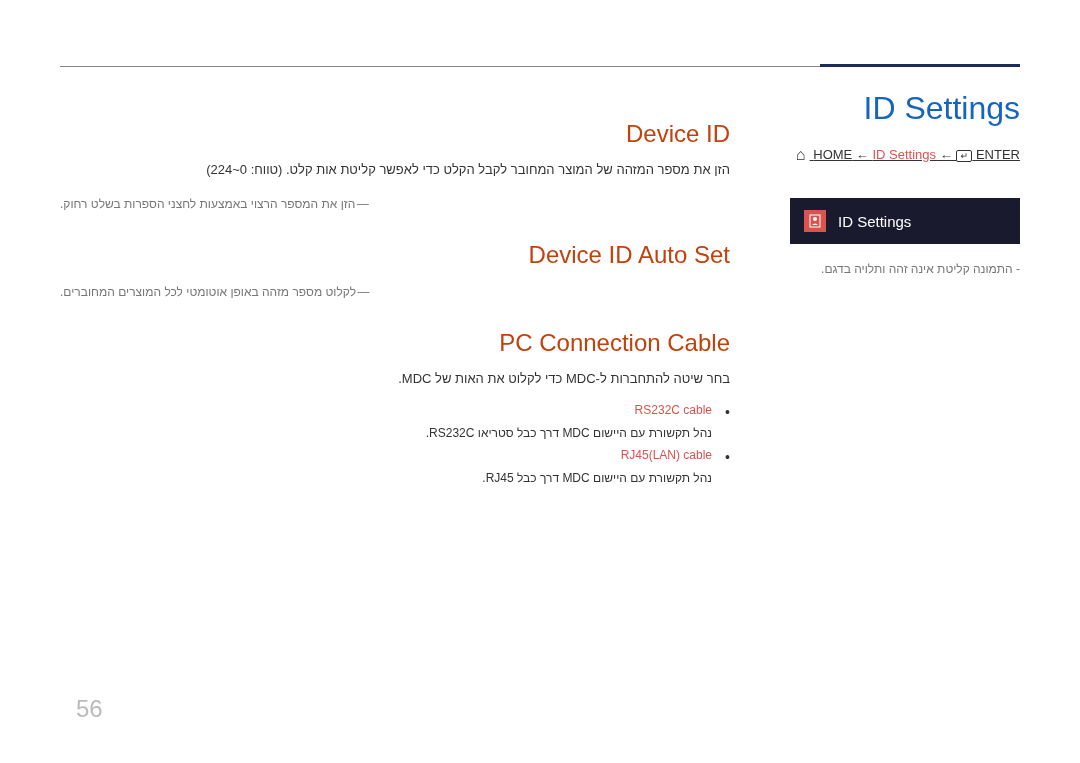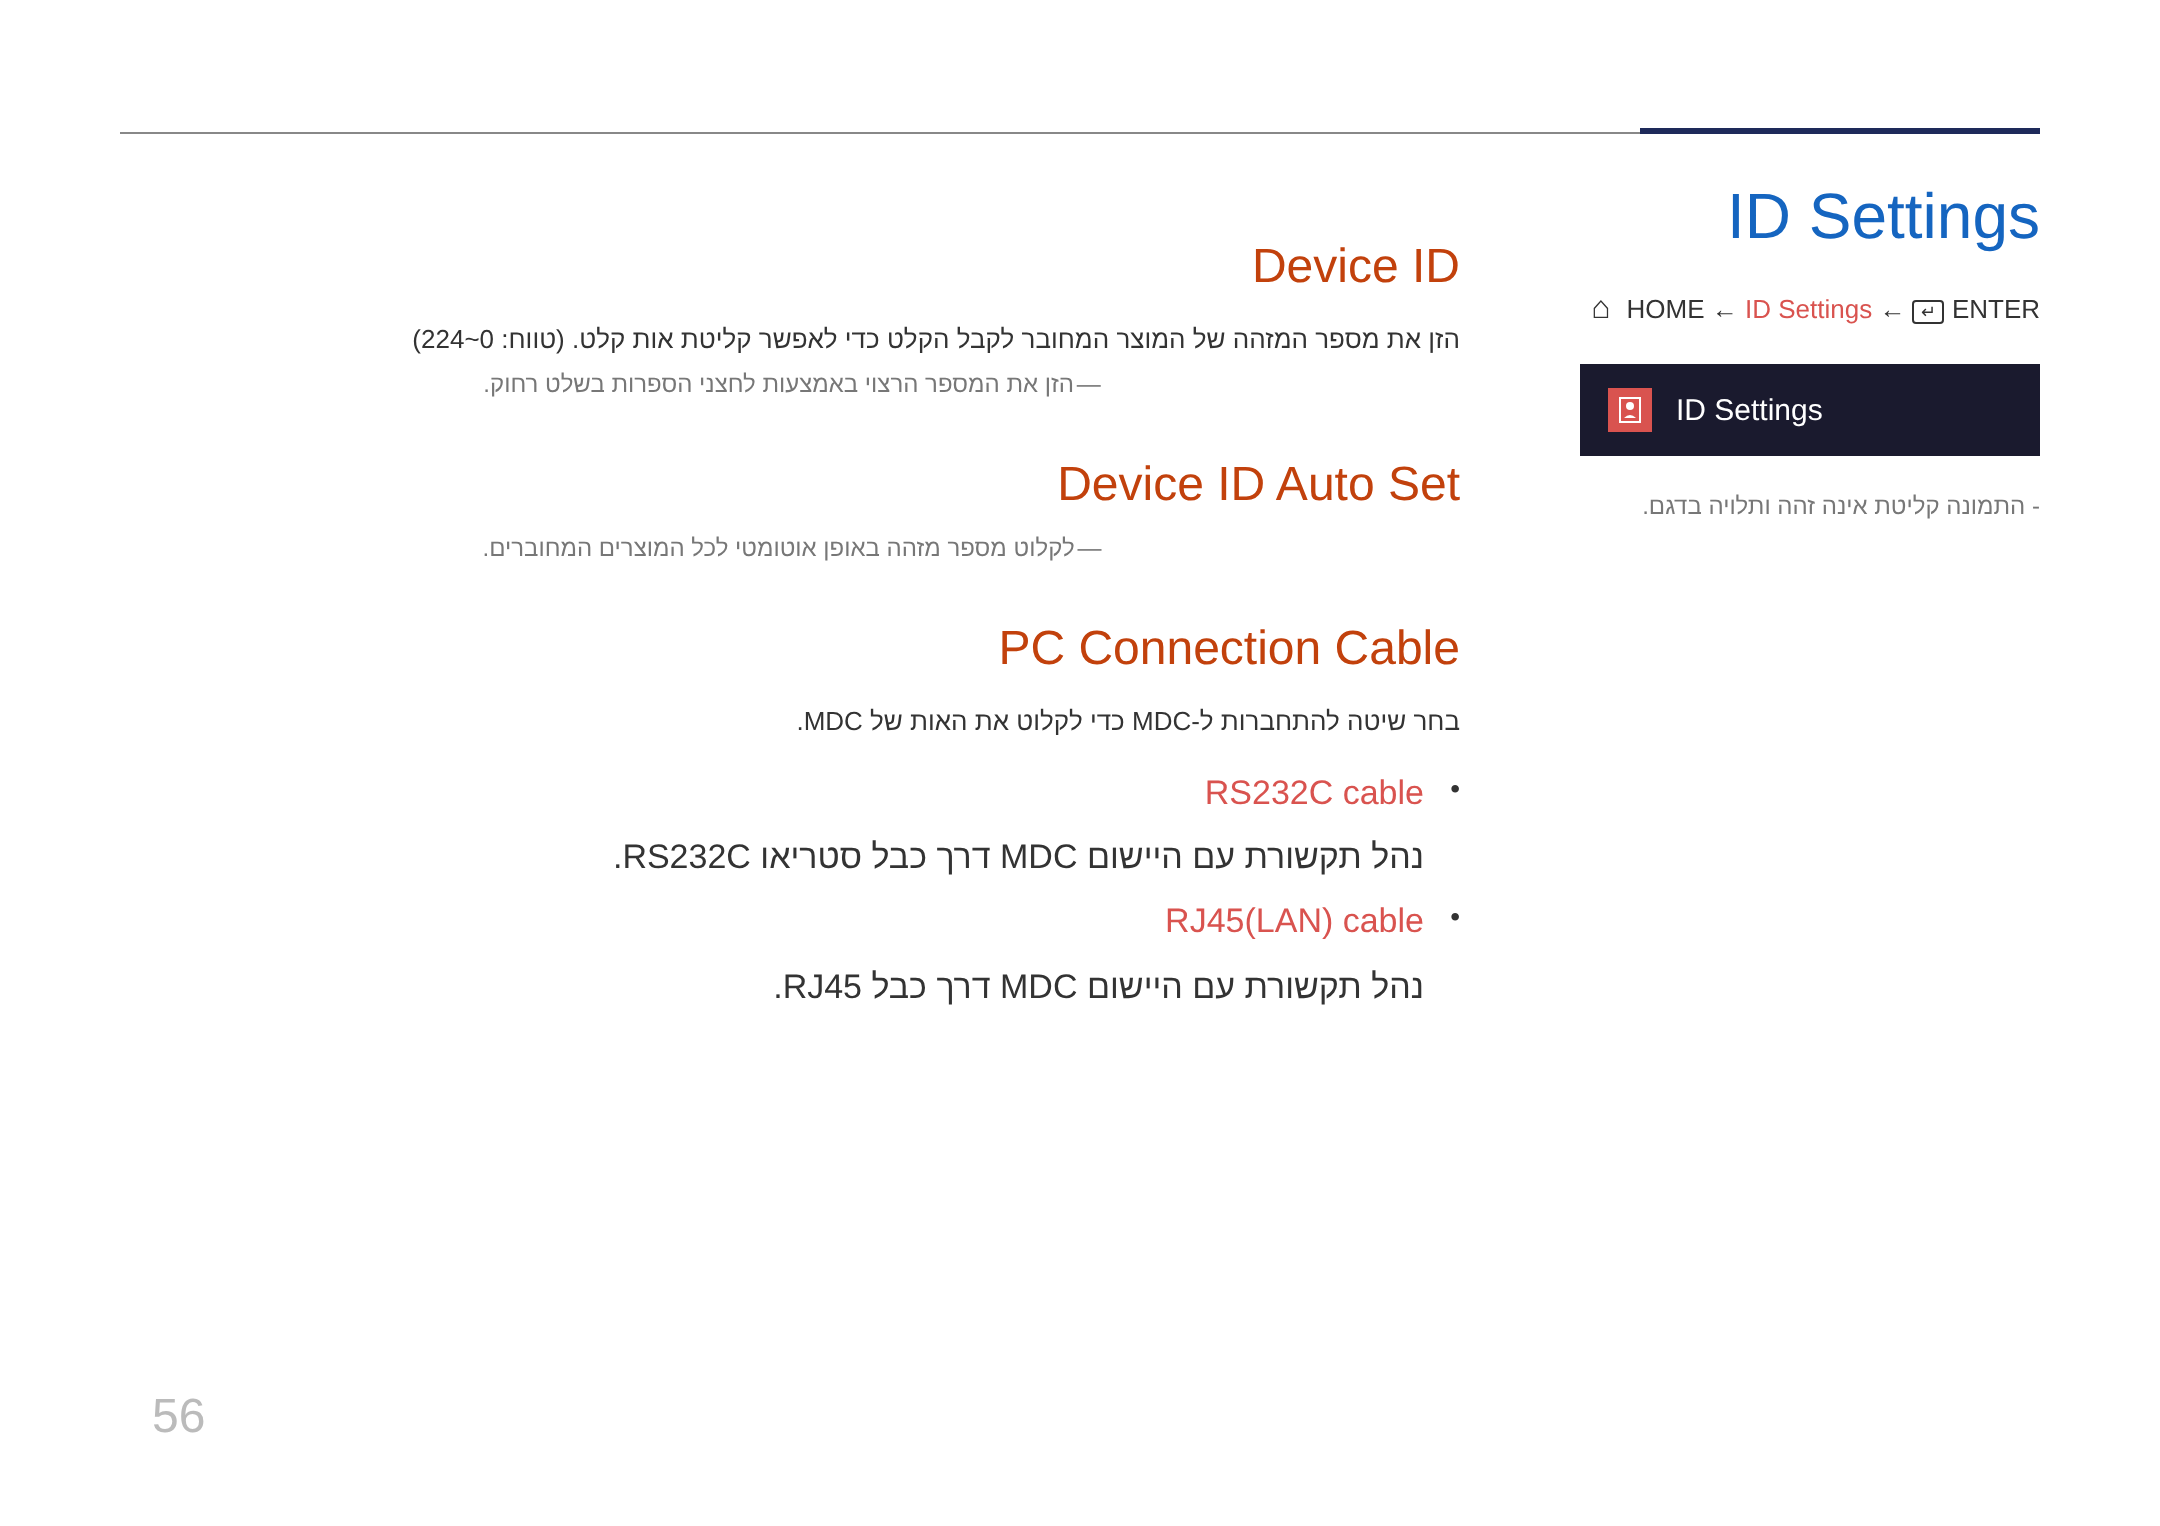--- a/index.html
+++ b/index.html
@@ -56,21 +56,22 @@
     color: #1565c0;
     margin-bottom: 20px;
     text-align: right;
     direction: ltr;
   }
   .breadcrumb {
     font-size: 13px;
     color: #333;
     text-align: right;
     direction: ltr;
-    margin-bottom: 20px;
+    margin-bottom: 36px;
+    text-decoration: underline;
   }
   .breadcrumb .highlight {
     color: #d9534f;
   }
   .menu-item {
     background: #1a1a2e;
     color: #fff;
     padding: 12px 14px;
     display: flex;
     align-items: center;
@@ -112,33 +113,33 @@
   }
   .body-text {
     font-size: 13px;
     color: #333;
     line-height: 1.8;
     text-align: right;
   }
   .sub-note {
     font-size: 12px;
     color: #777;
-    margin-top: 4px;
-    text-align: center;
+    margin-top: 16px;
+    text-align: left;
   }
   .sub-note::before {
     content: "― ";
     letter-spacing: -2px;
   }
   .bullet-list {
     list-style: none;
     margin-top: 8px;
   }
   .bullet-list li {
-    font-size: 17px;
+    font-size: 12px;
     color: #333;
     line-height: 1.9;
     text-align: right;
     padding-right: 18px;
     position: relative;
     direction: rtl;
   }
   .bullet-list li::before {
     content: "•";
     position: absolute;

